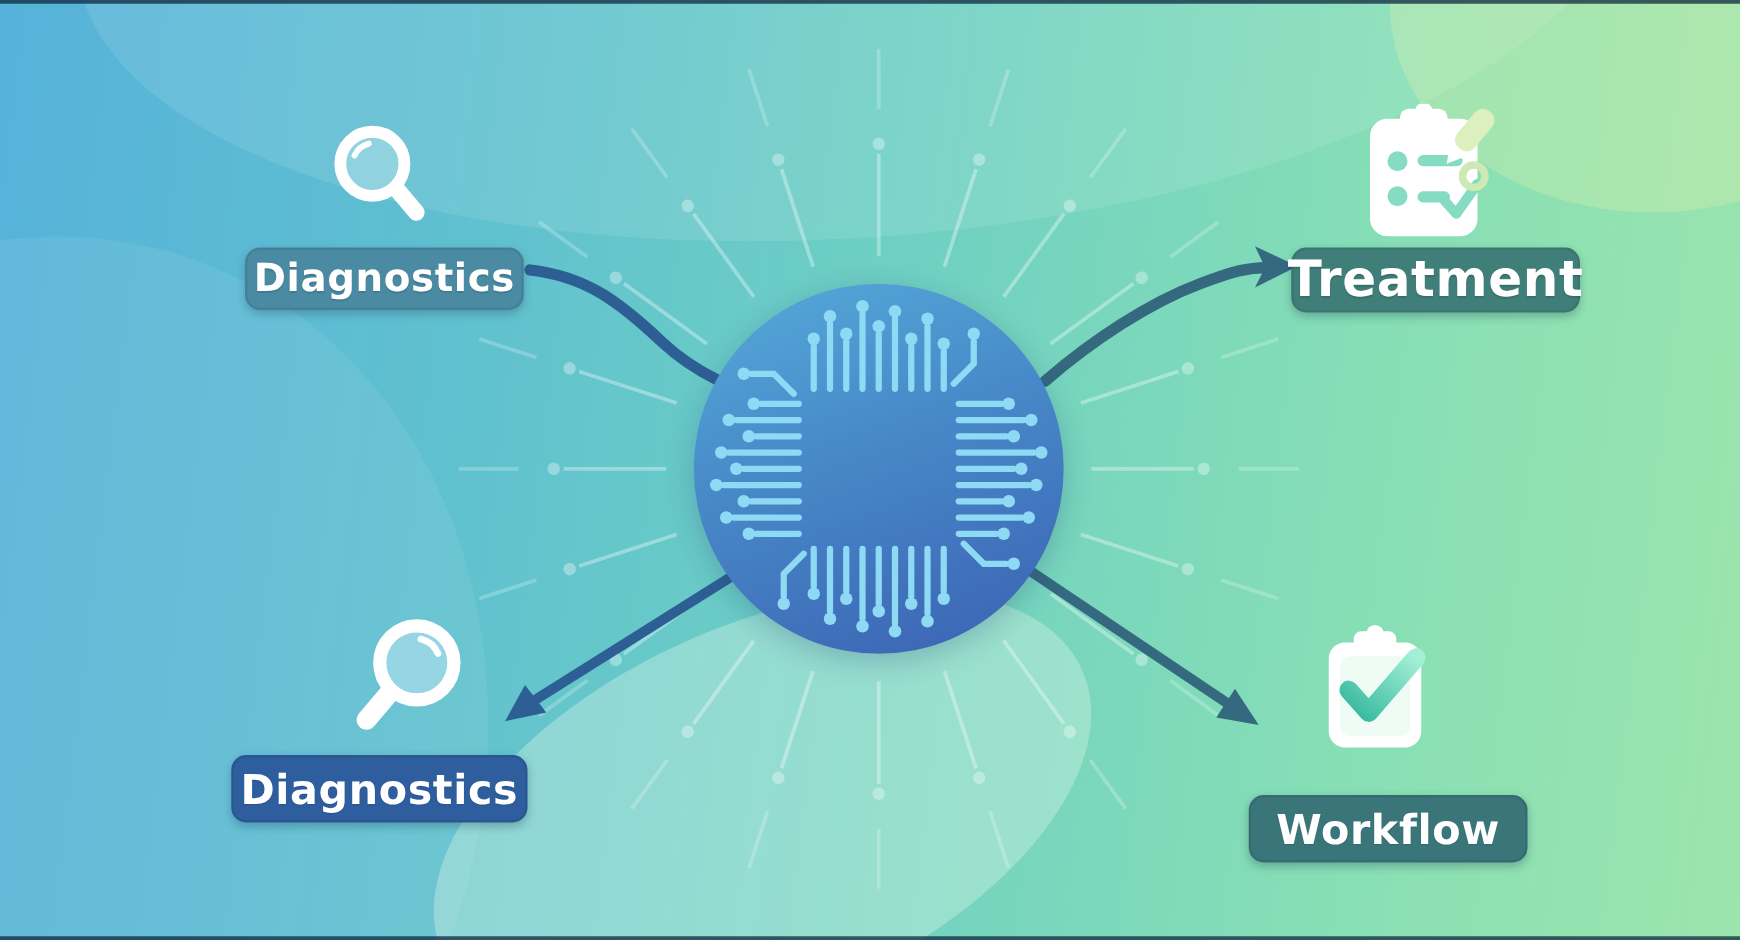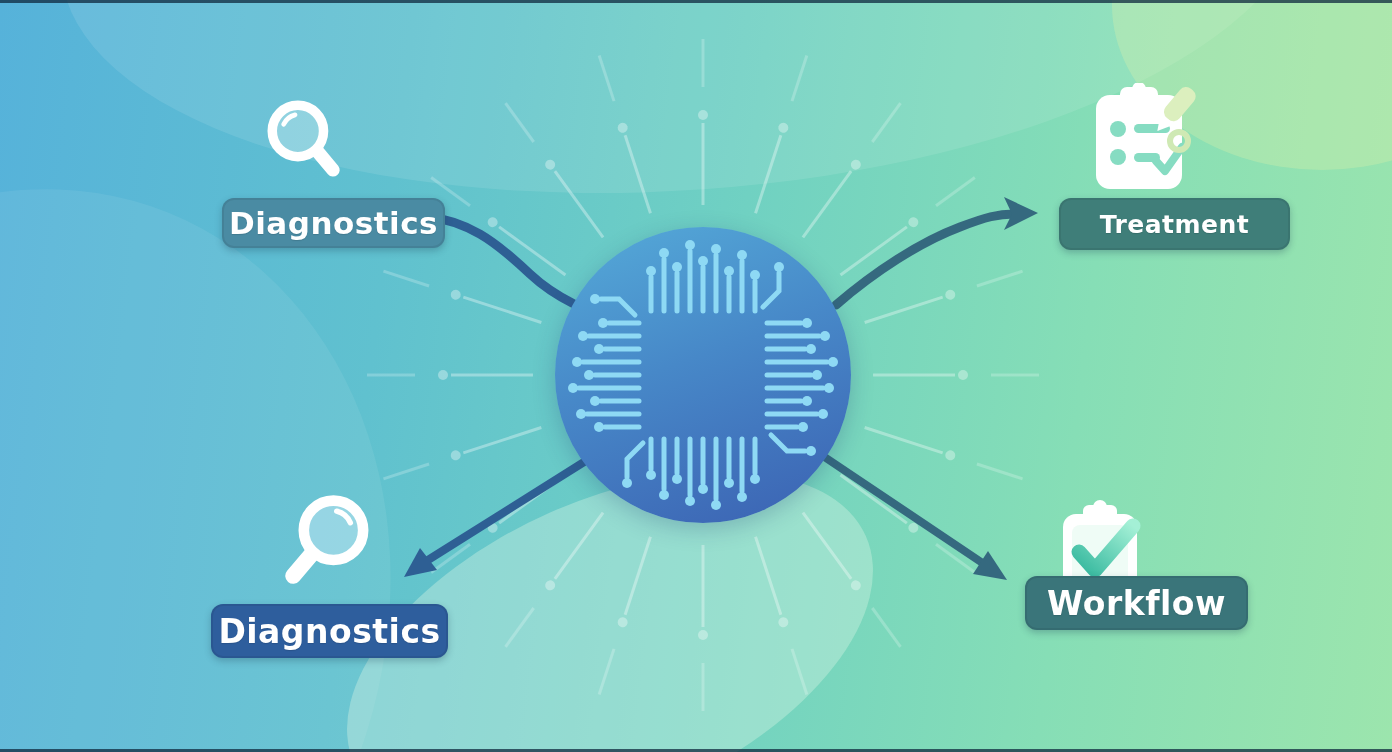--- a/index.html
+++ b/index.html
@@ -37,26 +37,26 @@
   .icon-magnifier-top{left:258px;top:93px;width:95px;height:95px;}
   .icon-clipboard-pen{left:1080px;top:83px;width:118px;height:112px;}
   .icon-magnifier-bottom{left:272px;top:490px;width:106px;height:106px;transform:scale(-1,1);}
   .icon-clipboard-check{left:1049px;top:500px;width:102px;height:102px;}
   .icon svg{width:100%;height:100%;display:block;}
   
   .badge{
     position:absolute;z-index:4;display:flex;align-items:center;justify-content:center;
     color:#fff;font-weight:700;border-radius:12px;
     box-shadow:0 3px 7px rgba(25,55,80,0.28), inset 0 0 0 2px rgba(0,0,0,0.07);
-    letter-spacing:0.5px; text-shadow:0 1px 1px rgba(0,0,0,0.12);margin-left:26px;
+    letter-spacing:0.5px; text-shadow:0 1px 1px rgba(0,0,0,0.12);
   }
   .badge-diagnostics-top{left:196px;top:198px;width:223px;height:50px;background:#4a8ba3;font-size:31px;}
-  .badge-treatment{left:1033px;top:198px;width:231px;height:52px;background:#3f7e79;font-size:25px;}
+  .badge-treatment{left:1033px;top:198px;width:231px;height:52px;background:#3f7e79;font-size:40px;}
   .badge-diagnostics-bottom{left:185px;top:604px;width:237px;height:54px;background:#2e5e9d;font-size:33px;}
-  .badge-workflow{left:999px;top:576px;width:223px;height:54px;background:#3a757a;font-size:33px;}
+  .badge-workflow{left:999px;top:636px;width:223px;height:54px;background:#3a757a;font-size:33px;}
 </style>
 </head>
 <body>
 
 <div class="canvas">
   <div class="edge top"></div>
   <div class="edge bottom"></div>
 
   <div class="wave wave-top"></div>
   <div class="wave wave-left"></div>

